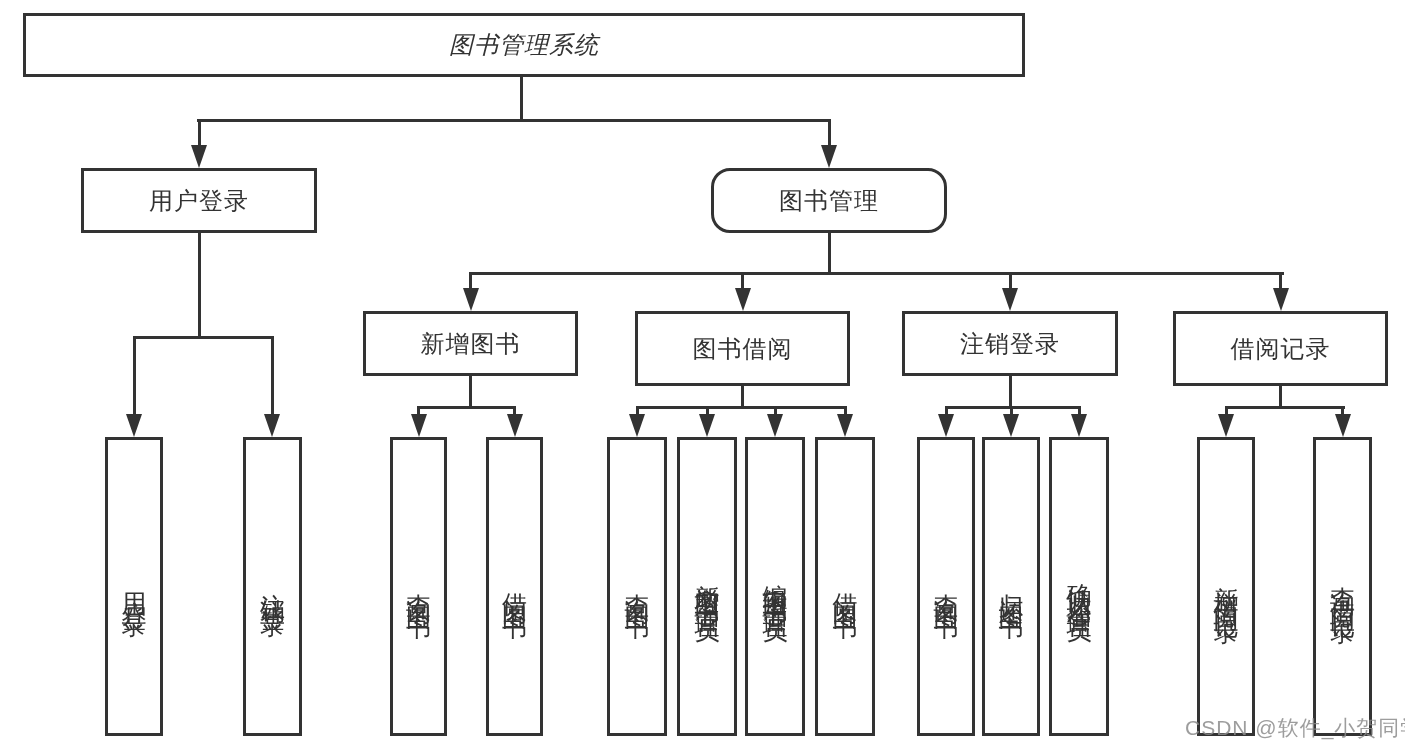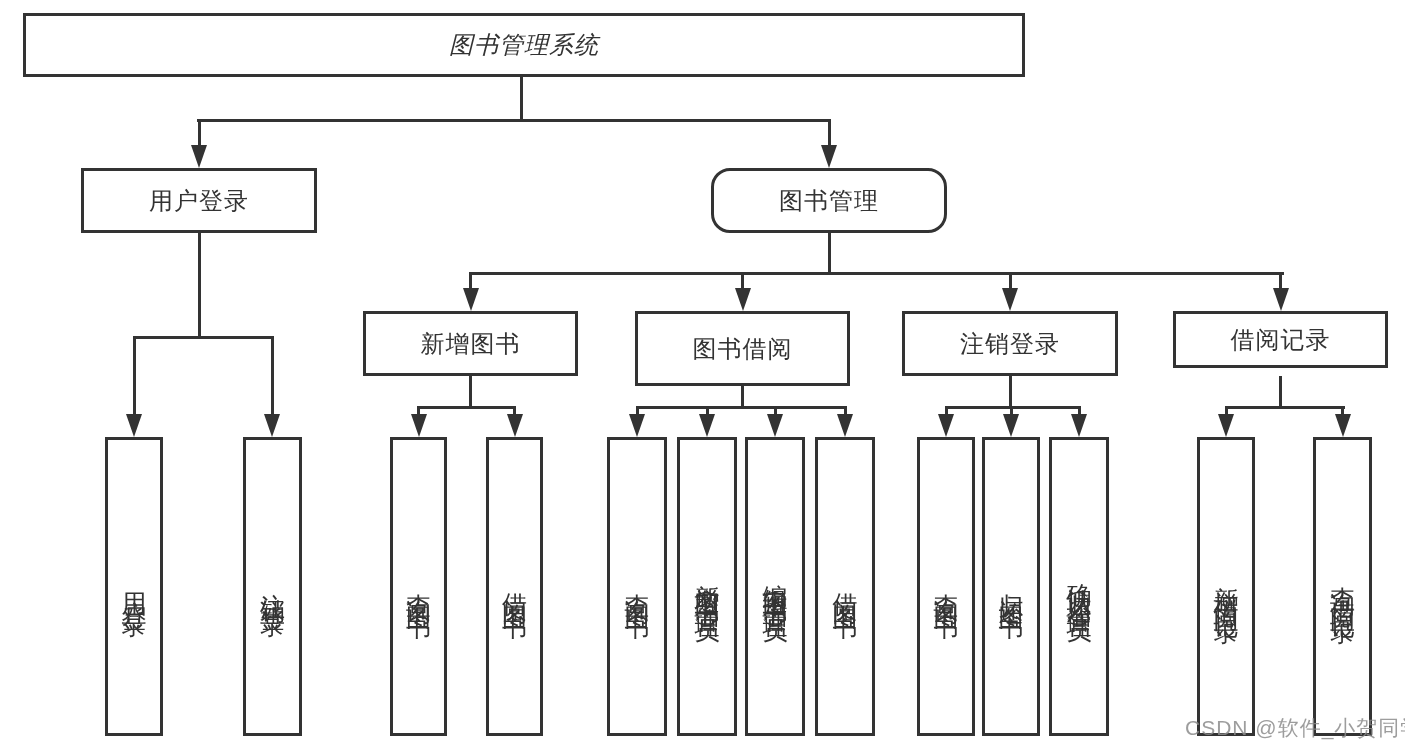--- a/index.html
+++ b/index.html
@@ -113,21 +113,21 @@
 
   <div class="hbox" style="left:363px; top:311px; width:215px; height:65px;">
     <span>新增图书</span>
   </div>
   <div class="hbox" style="left:635px; top:311px; width:215px; height:75px;">
     <span>图书借阅</span>
   </div>
   <div class="hbox" style="left:902px; top:311px; width:216px; height:65px;">
     <span>注销登录</span>
   </div>
-  <div class="hbox" style="left:1173px; top:311px; width:215px; height:57px;">
+  <div class="hbox" style="left:1173px; top:311px; width:215px; height:75px;">
     <span>借阅记录</span>
   </div>
 
   <div class="line" style="left:469px; top:376px; width:3px; height:30px;"></div>
   <div class="line" style="left:417px; top:406px; width:99px; height:3px;"></div>
   <div class="line" style="left:417px; top:406px; width:3px; height:12px;"></div>
   <div class="arrow" style="left:410.5px; top:414px;"></div>
   <div class="line" style="left:513px; top:406px; width:3px; height:12px;"></div>
   <div class="arrow" style="left:506.5px; top:414px;"></div>
 

